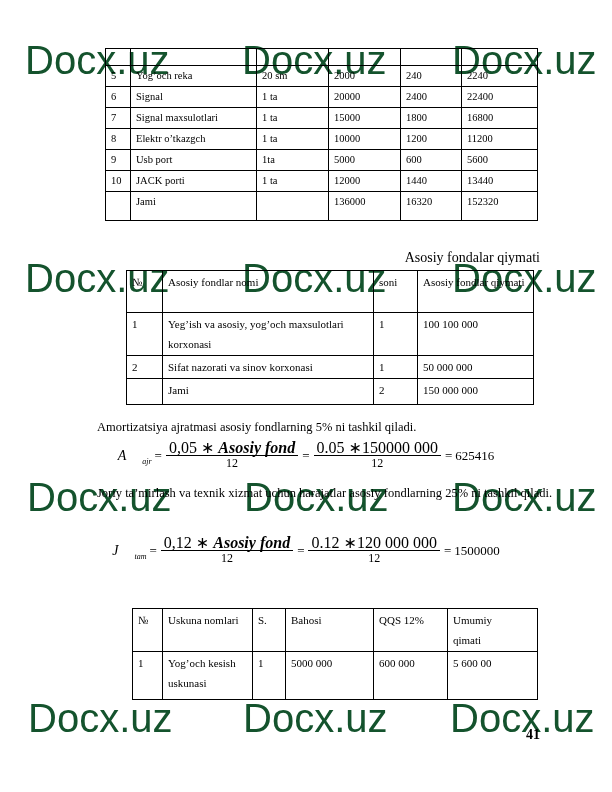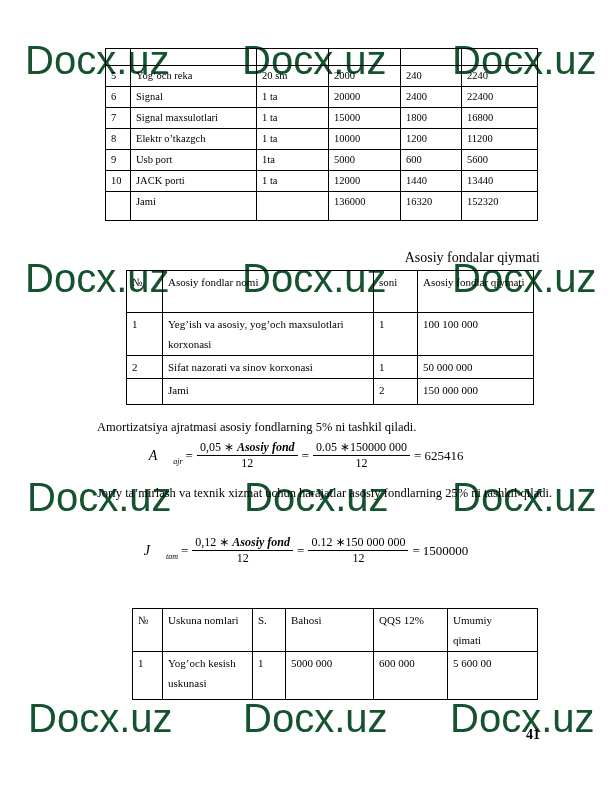--- a/index.html
+++ b/index.html
@@ -66,21 +66,21 @@
   #para-joriy{top:479px;width:460px;line-height:28.5px;}
   
   .formula{position:absolute;left:72px;width:468px;text-align:center;z-index:1;font-size:13px;}
   #formula-a{top:441px;}
   #formula-j{top:536px;}
   .f-inner{display:inline-flex;align-items:center;gap:3px;}
   .f-lhs{display:inline-flex;align-items:flex-end;}
   .fvar{font-style:italic;font-size:14px;}
   .fsub{font-style:italic;font-size:8px;margin-bottom:-2px;margin-left:16px;}
   .frac{display:inline-flex;flex-direction:column;align-items:center;margin:0 1px;}
-  .frac .num{border-bottom:1px solid #000;padding:0 3px 1px 3px;font-size:12px;line-height:13px;white-space:nowrap;}
+  .frac .num{border-bottom:1px solid #000;padding:0 3px 1px 3px;font-size:16px;line-height:13px;white-space:nowrap;}
   .frac .den{font-size:12px;line-height:13px;padding-top:1px;}
   .fvarname{font-style:italic;font-weight:600;}
   .feq,.fres{font-size:13px;}
   
   #page-num{top:727px;font-weight:bold;}
 </style>
 </head>
 <body>
 
 <div class="page">
@@ -243,21 +243,21 @@
           <span class="fvar">J</span>
           <span class="fsub">tam</span>
         </span>
       <span class="feq">=</span>
       <span class="frac">
         <span class="num"><span>0,12 ∗ </span><span class="fvarname">Asosiy fond</span></span>
         <span class="den">12</span>
       </span>
       <span class="feq">=</span>
       <span class="frac">
-        <span class="num">0.12 ∗150 000 000</span>
+        <span class="num">0.12 ∗120 000 000</span>
         <span class="den">12</span>
       </span>
       <span class="feq">=</span>
       <span class="fres">1500000</span>
     </span>
   </div>
 
 
   <table id="table3">
     <colgroup>

